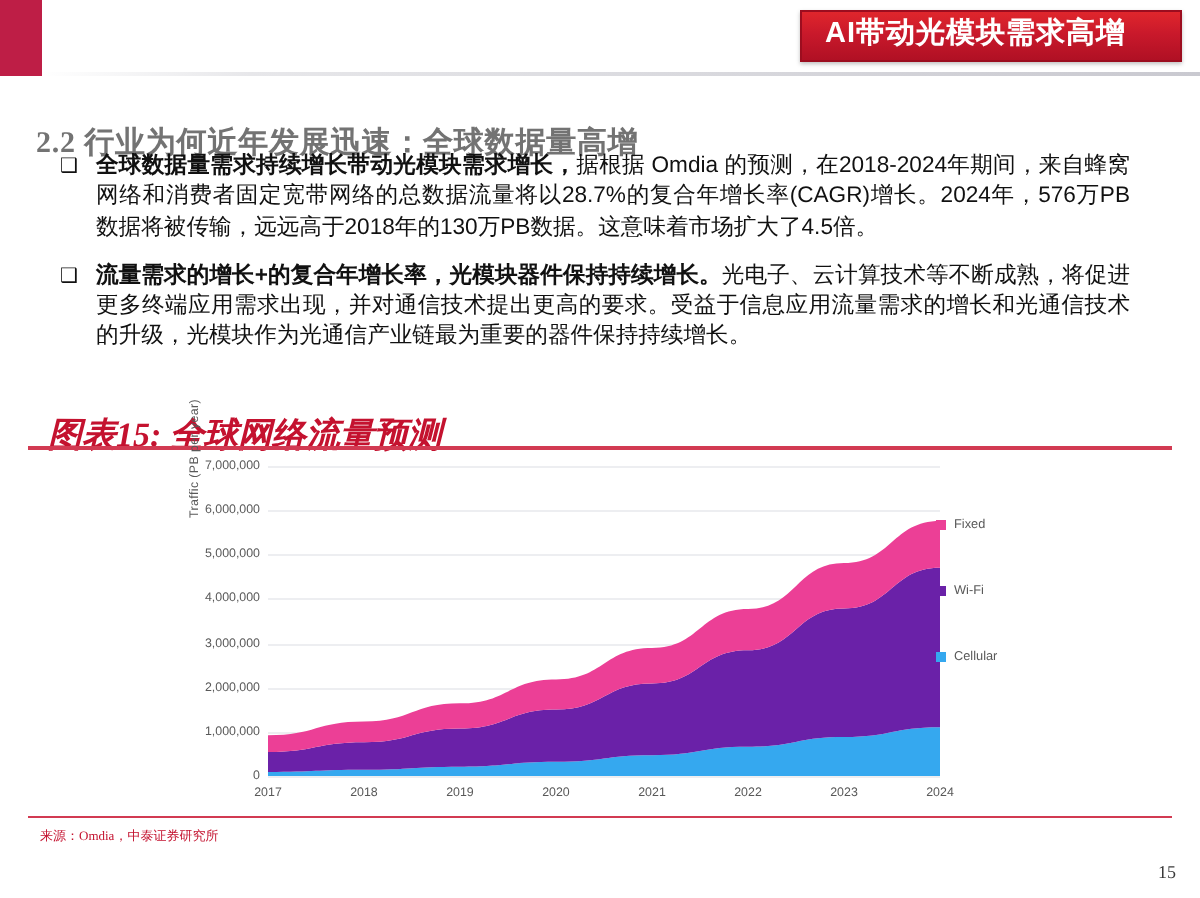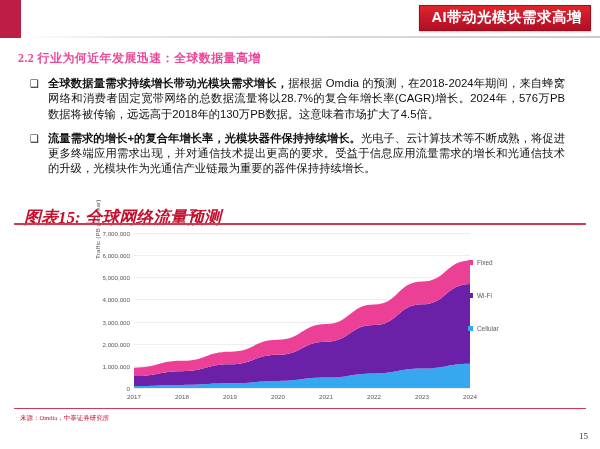--- a/index.html
+++ b/index.html
@@ -15,38 +15,38 @@
   .hdr-accent{
     position:absolute;left:0;top:0;width:21px;height:38px;
     background:#be1e46;
   }
   .hdr-rule{
     position:absolute;left:21px;top:36px;width:579px;height:2px;
     background:linear-gradient(to right,#ffffff 0%,#e7e7ea 18%,#c9c9d0 100%);
   }
   .hdr-banner{
     position:absolute;right:9px;top:5px;
-    padding:4px 8px 5px 12px;
+    padding:4px 27px 5px 12px;
     background:linear-gradient(to bottom,#e0262c 0%,#c9192b 45%,#b01024 100%);
     border:1px solid #9c0d1f;
     color:#ffffff;
     font-weight:bold;
     font-size:14.5px;
     letter-spacing:.5px;
     line-height:1;
     white-space:nowrap;
     box-shadow:0 1px 2px rgba(0,0,0,.25);
   }
   
   .sec-title{
-    position:absolute;left:18px;top:50px;
-    color:#ec4899;
+    position:absolute;left:18px;top:62px;
+    color:#737373;
     font-family:"Liberation Serif", serif;
     font-weight:bold;
-    font-size:12px;
+    font-size:15px;
     letter-spacing:.4px;
     white-space:nowrap;
   }
   
   .bullets{position:absolute;left:30px;top:76px;width:535px;}
   .bullet{display:flex;align-items:flex-start;margin-bottom:9px;}
   .bullet-mark{
     flex:0 0 auto;
     width:12px;
     font-size:10px;

